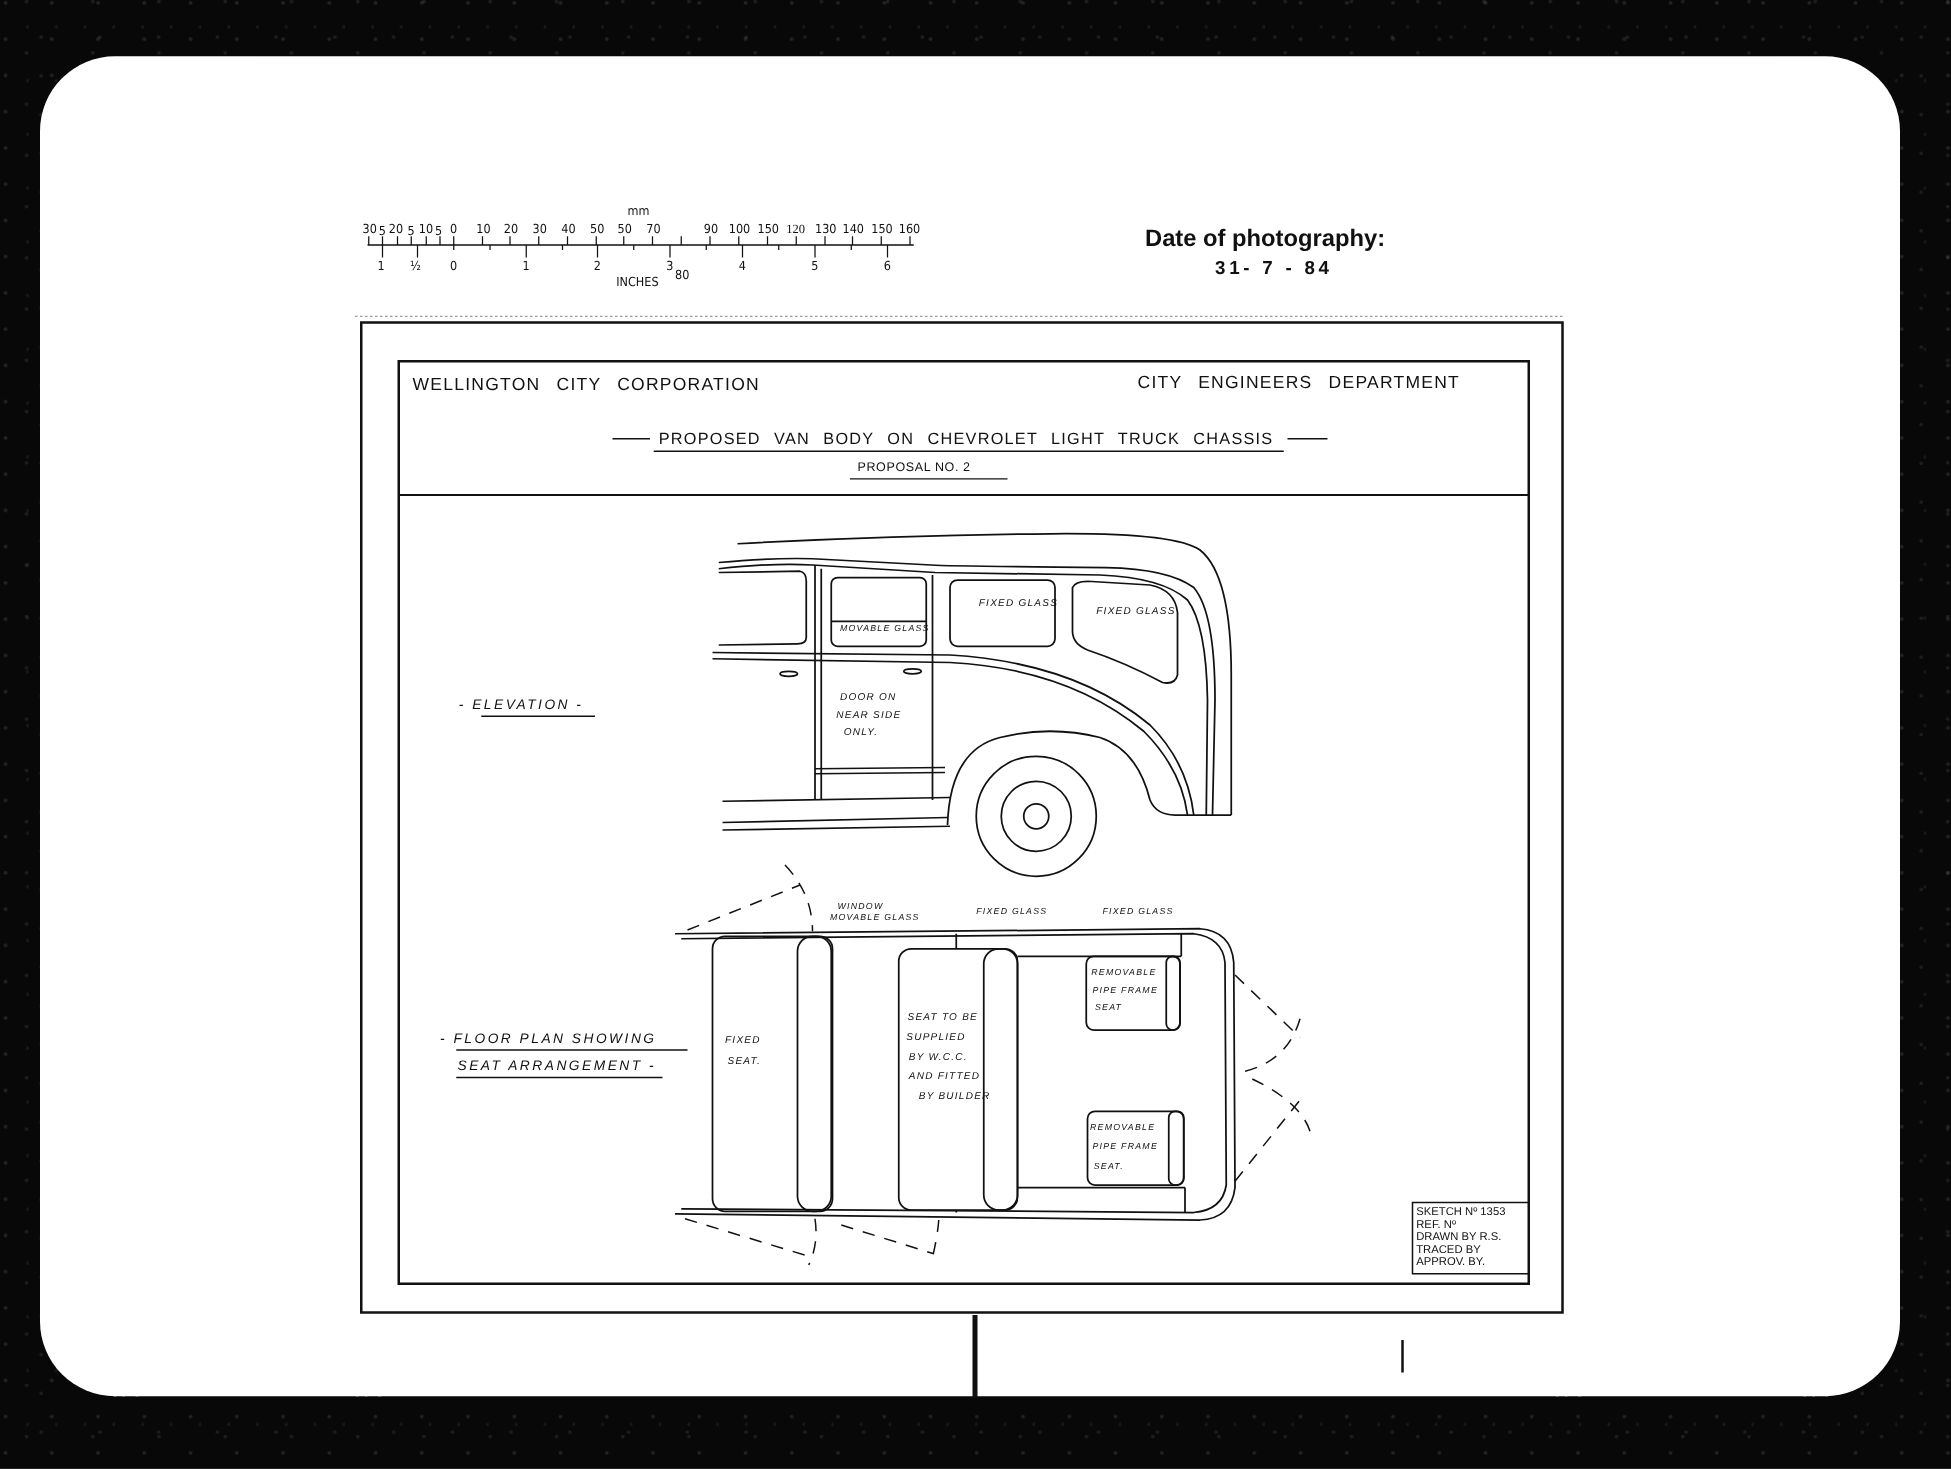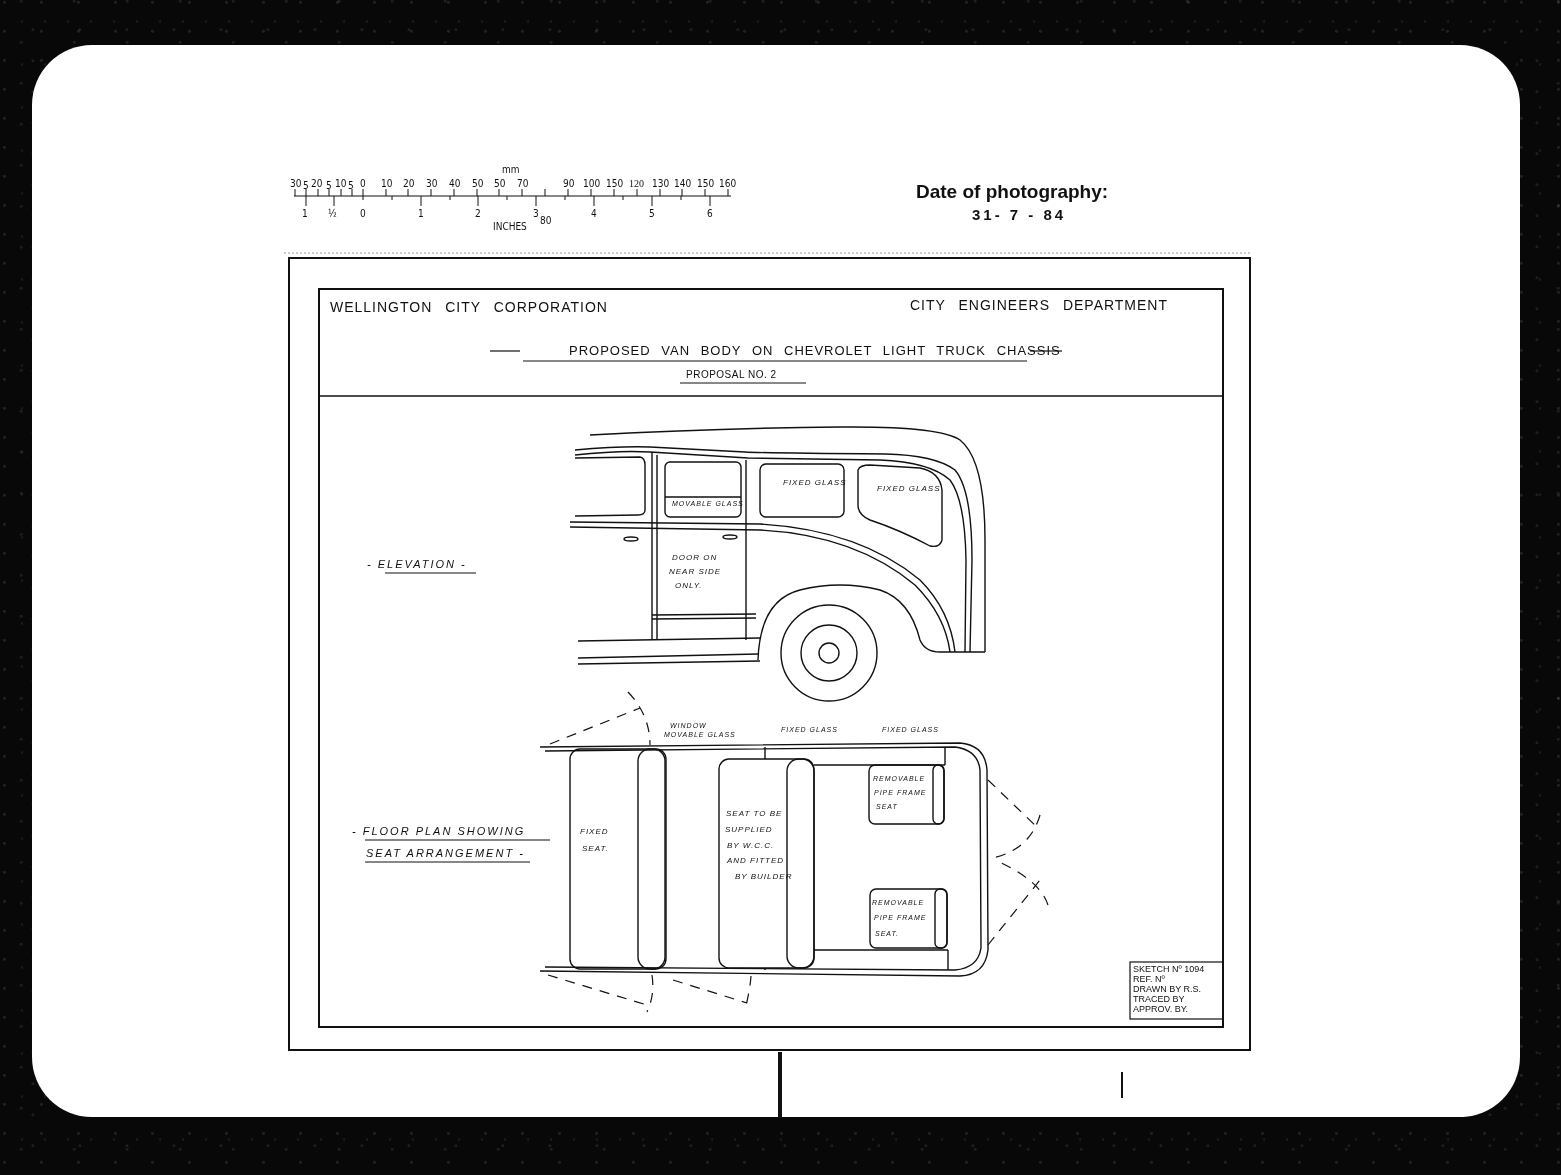--- a/index.html
+++ b/index.html
@@ -210,21 +210,21 @@
   <line x1="365" y1="862" x2="530" y2="862" stroke="#111" stroke-width="1.2"></line>
 
   <rect x="1130" y="962" width="93" height="57" fill="none" stroke="#111" stroke-width="1.2"></rect>
 
   <line x1="780" y1="1052" x2="780" y2="1118" stroke="#111" stroke-width="4"></line>
   <line x1="1122" y1="1072" x2="1122" y2="1098" stroke="#111" stroke-width="2"></line>
 </svg>
 
 <div class="abs hdr" style="left:330px;top:299px;">WELLINGTON CITY CORPORATION</div>
 <div class="abs hdr" style="left:910px;top:297px;">CITY ENGINEERS DEPARTMENT</div>
-<div class="abs hdr" style="left:527px;top:343px;font-size:13px;word-spacing:6px;margin-left:42px;">PROPOSED VAN BODY ON CHEVROLET LIGHT TRUCK CHASSIS</div>
+<div class="abs hdr" style="left:527px;top:343px;font-size:13px;word-spacing:6px;">PROPOSED VAN BODY ON CHEVROLET LIGHT TRUCK CHASSIS</div>
 <div class="abs hdr-sm" style="left:686px;top:369px;">PROPOSAL NO. 2</div>
 
 <div class="abs hand-lg" style="left:367px;top:558px;">- ELEVATION -</div>
 <div class="abs hand" style="left:672px;top:500px;font-size:7px;">MOVABLE GLASS</div>
 <div class="abs hand" style="left:783px;top:478px;">FIXED GLASS</div>
 <div class="abs hand" style="left:877px;top:484px;">FIXED GLASS</div>
 <div class="abs hand" style="left:672px;top:553px;">DOOR ON</div>
 <div class="abs hand" style="left:669px;top:567px;">NEAR SIDE</div>
 <div class="abs hand" style="left:675px;top:581px;">ONLY.</div>
 
@@ -242,21 +242,21 @@
 <div class="abs hand" style="left:727px;top:856px;">AND FITTED</div>
 <div class="abs hand" style="left:735px;top:872px;">BY BUILDER</div>
 <div class="abs hand" style="left:873px;top:775px;font-size:7px;">REMOVABLE</div>
 <div class="abs hand" style="left:874px;top:789px;font-size:7px;">PIPE FRAME</div>
 <div class="abs hand" style="left:876px;top:803px;font-size:7px;">SEAT</div>
 <div class="abs hand" style="left:872px;top:899px;font-size:7px;">REMOVABLE</div>
 <div class="abs hand" style="left:874px;top:914px;font-size:7px;">PIPE FRAME</div>
 <div class="abs hand" style="left:875px;top:930px;font-size:7px;">SEAT.</div>
 
 <div class="abs tb" style="left:1133px;top:964px;">
-  <div>SKETCH Nº 1094</div>
+  <div>SKETCH Nº 1353</div>
   <div>REF. Nº</div>
   <div>DRAWN BY  R.S.</div>
   <div>TRACED BY</div>
   <div>APPROV. BY.</div>
 </div>
 
 <div class="abs" style="left:88px;top:1104px;font-size:22px;color:#fff;height:13px;overflow:hidden;">A2</div>
 <div class="abs" style="left:282px;top:1104px;font-size:22px;color:#fff;height:13px;overflow:hidden;">A2</div>
 <div class="abs" style="left:1242px;top:1104px;font-size:22px;color:#fff;height:13px;overflow:hidden;">A2</div>
 <div class="abs" style="left:1440px;top:1104px;font-size:22px;color:#fff;height:13px;overflow:hidden;">A2</div>

